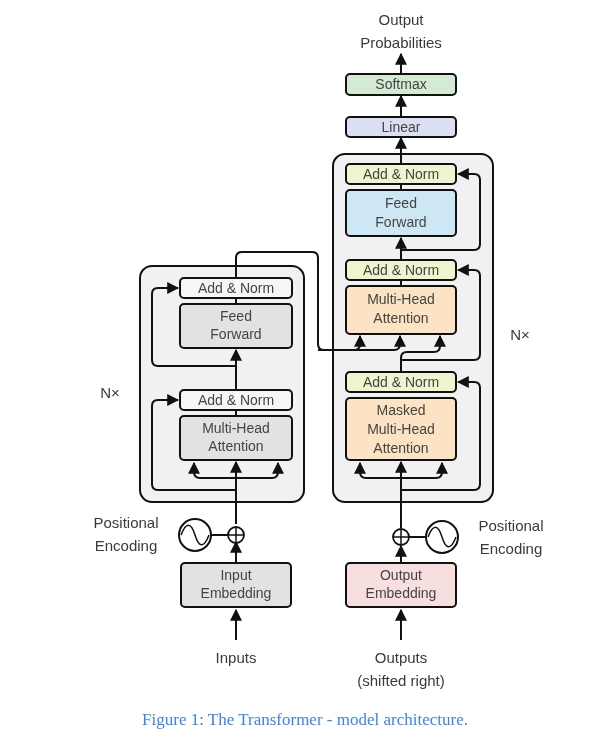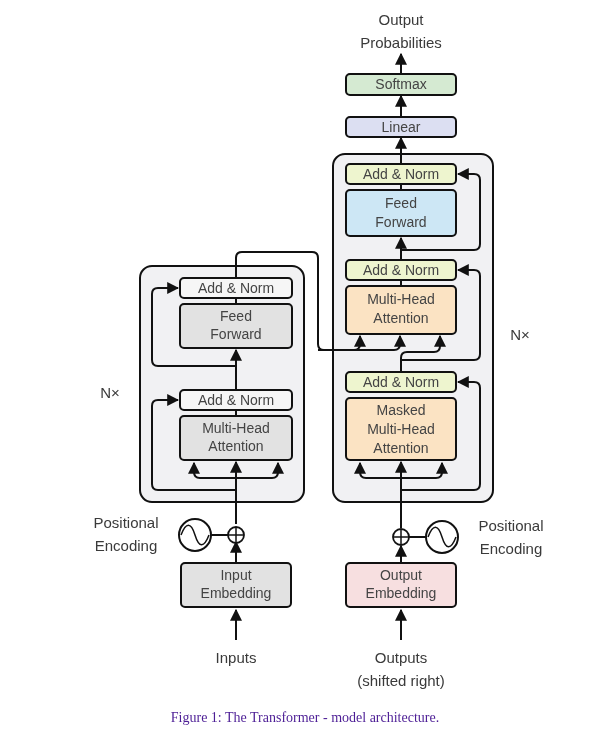--- a/index.html
+++ b/index.html
@@ -1,20 +1,20 @@
 <!DOCTYPE html>
 <html><head>
   <meta charset="utf-8">
   <style>
     html, body { margin: 0; padding: 0; background: #ffffff; }
     body { width: 610px; height: 746px; position: relative; overflow: hidden; font-family: "Liberation Sans", sans-serif; color: #333; }
     svg { position: absolute; left: 0; top: 0; }
     .lbl { font-family: "Liberation Sans", sans-serif; font-size: 15px; fill: #3a3a3a; }
     .blk { font-family: "Liberation Sans", sans-serif; font-size: 14px; fill: #444; }
-    .caption { position: absolute; left: 0; width: 610px; top: 710px; text-align: center; font-family: "Liberation Serif", serif; font-size: 14px; color: #4c1d95; }
+    .caption { position: absolute; left: 0; width: 610px; top: 710px; text-align: center; font-family: "Liberation Serif", serif; font-size: 17px; color: #3b82f6; }
   </style>
 </head>
 <body>
 
 <svg width="610" height="746" viewBox="0 0 610 746">
   <defs>
     <marker id="ah" viewBox="0 0 10 10" refX="9" refY="5" markerWidth="6" markerHeight="6" orient="auto-start-reverse">
       <path d="M0,0 L10,5 L0,10 z" fill="#111"></path>
     </marker>
   </defs>

